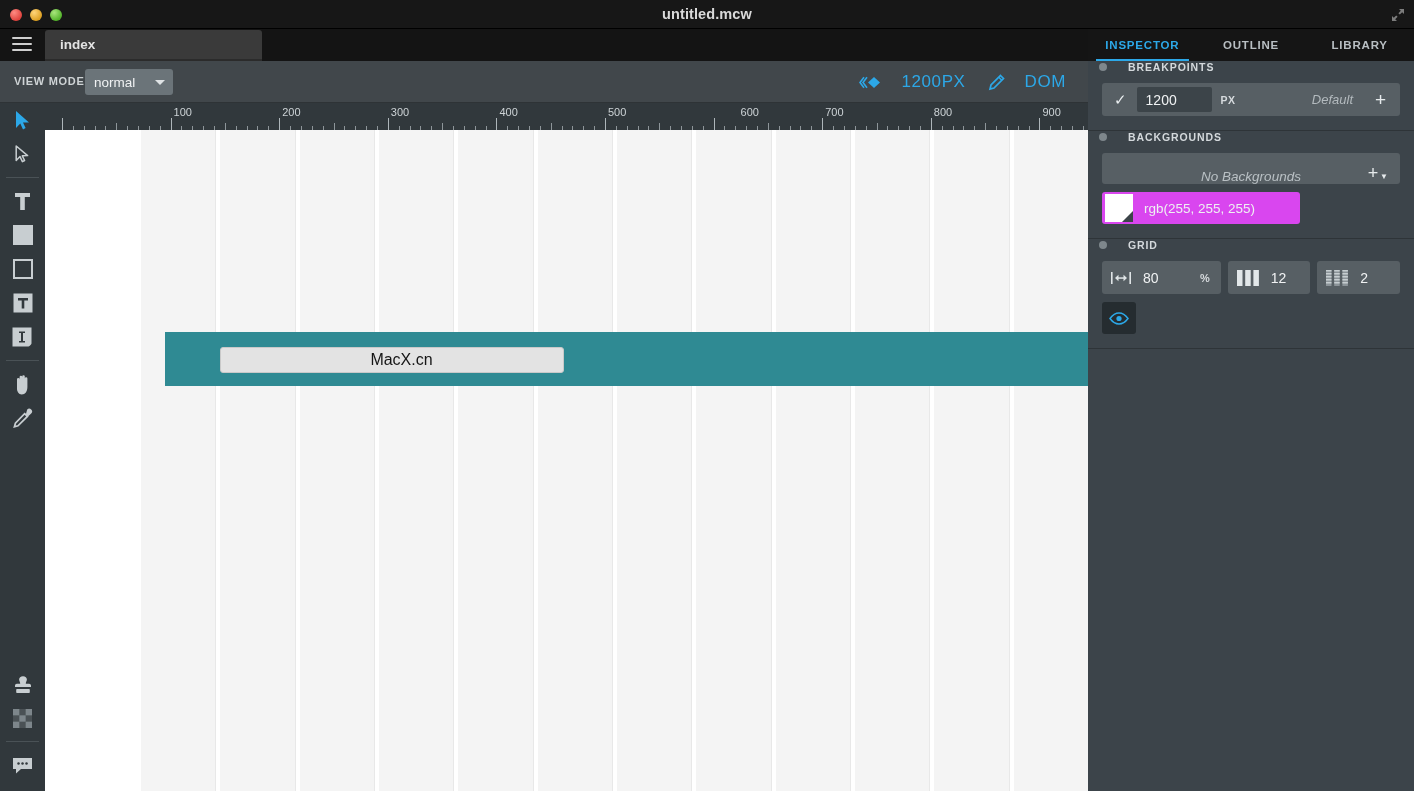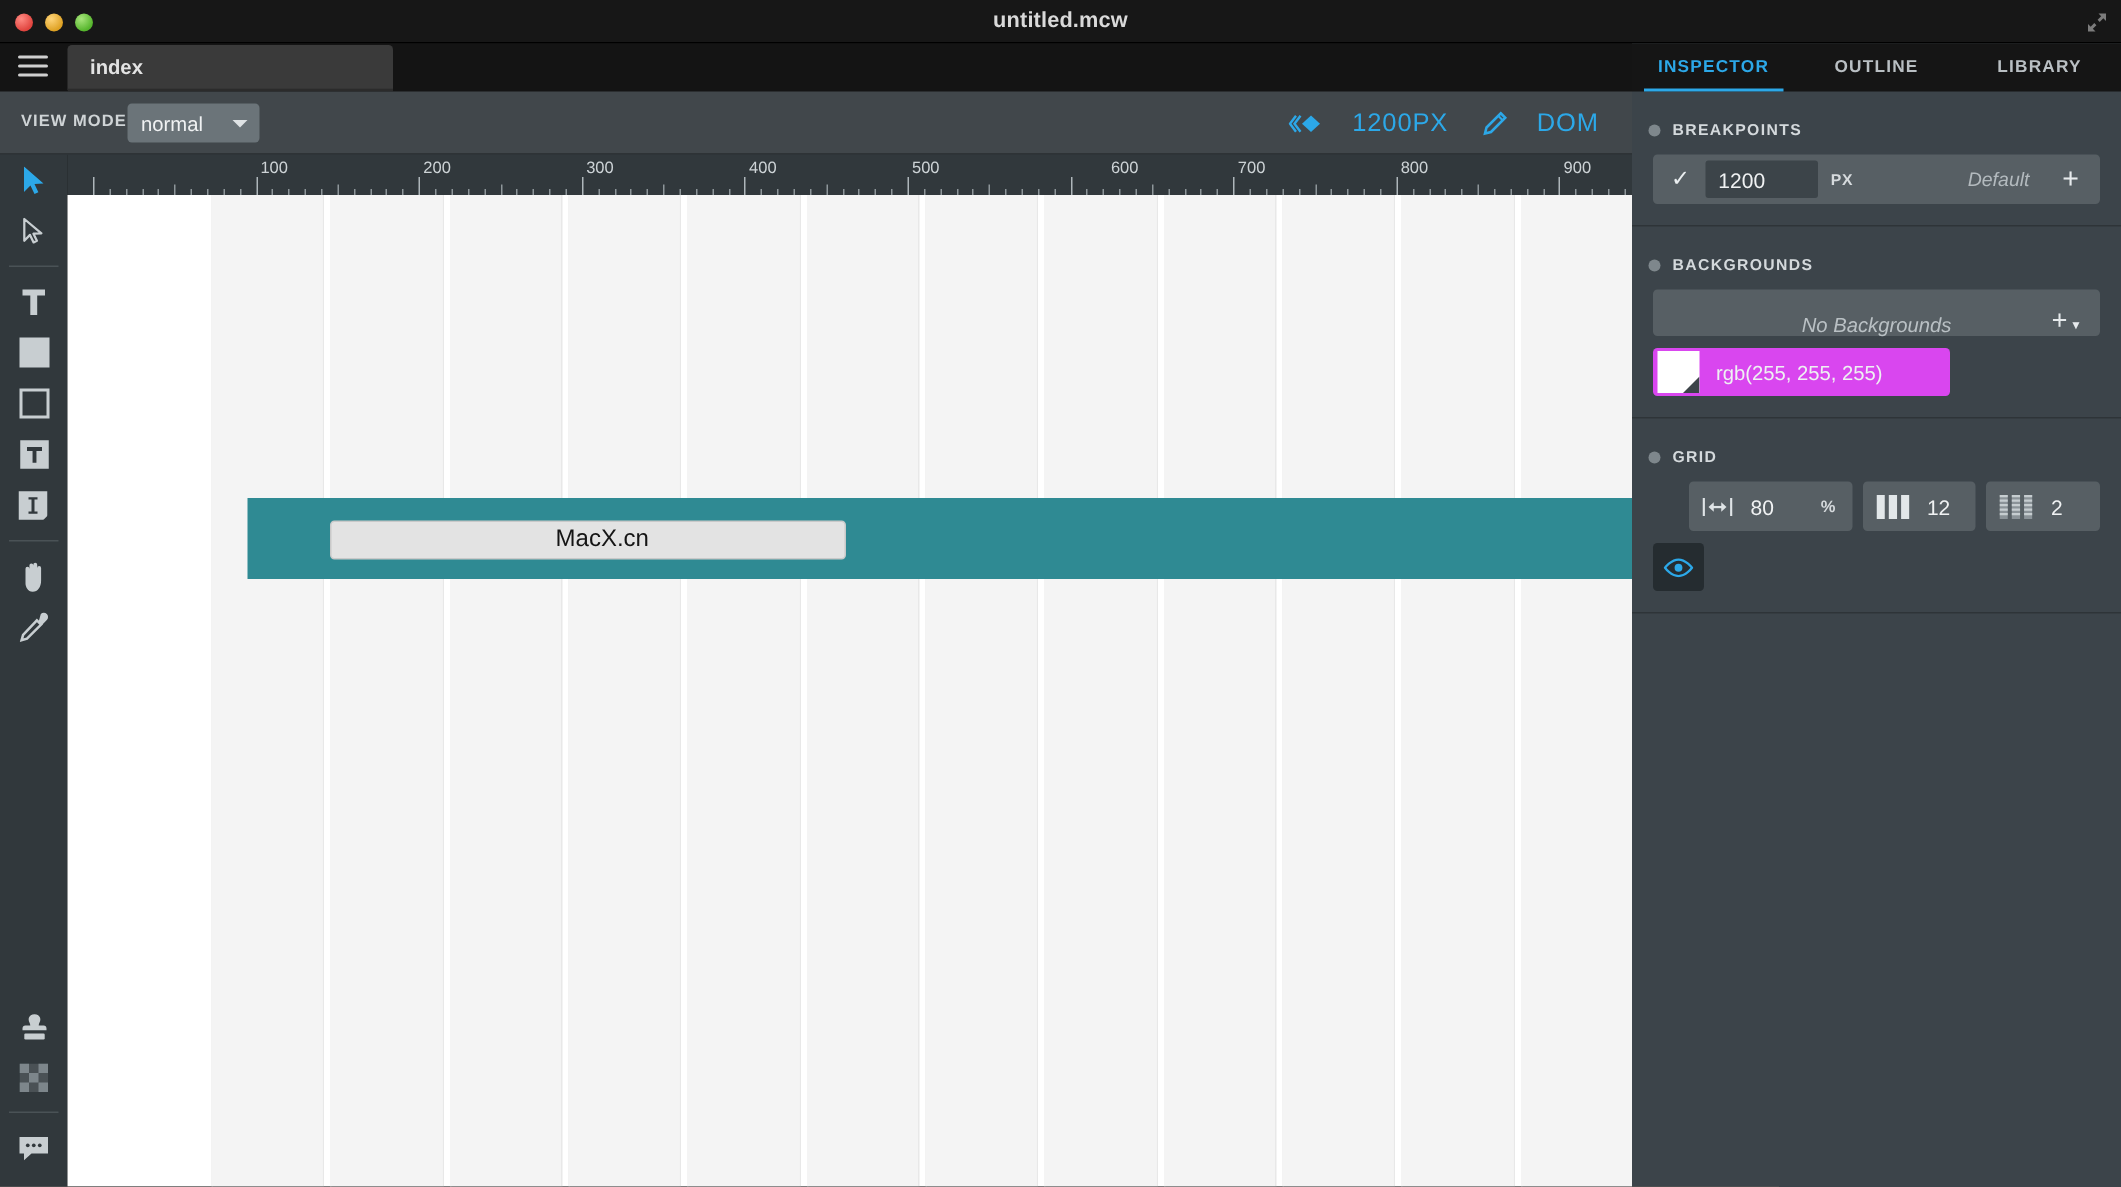--- a/index.html
+++ b/index.html
@@ -119,21 +119,21 @@
   .insp-tab {
     flex: 1; text-align: center; font-size: 11.5px; font-weight: 700; letter-spacing: .8px;
     color: #b9bfc3; line-height: 32px; position: relative;
   }
   .insp-tab.active { color: #2ca8e8; }
   .insp-tab.active::after {
     content: ""; position: absolute; left: 8px; right: 8px; bottom: 0; height: 2px; background: #2ca8e8;
   }
   .section { border-bottom: 1px solid #2e3438; padding: 0 0 14px 0; }
   .sec-head {
-    display: flex; align-items: center; gap: 8px; padding: 20px 0 10px 11px;
+    display: flex; align-items: center; gap: 21px; padding: 0 0 10px 11px;
     color: #d4d9dc; font-size: 10.5px; font-weight: 700; letter-spacing: .9px;
   }
   .dot { width: 8px; height: 8px; border-radius: 50%; background: #7e878c; display:block; }
 
   .row-field {
     position: relative; margin: 0 14px; height: 33px; background: #575f64; border-radius: 3px;
     display: flex; align-items: center;
   }
   .check { margin-left: 12px; color: #eaeef0; font-size: 15px; line-height: 1; }
   .num-box {
@@ -161,21 +161,21 @@
     content:""; position:absolute; right:0; bottom:0;
     border-left: 11px solid transparent; border-bottom: 11px solid #3c4449;
   }
   .swatch-text { margin-left: 11px; color: #eef1f2; font-size: 13.5px; }
 
   .grid-row { display: flex; gap: 7px; margin: 0 14px; }
   .grid-cell {
     height: 33px; background: #575f64; border-radius: 3px;
     display: flex; align-items: center;
   }
-  .gc-1 { width: 122px; margin-left: 24px; }
+  .gc-1 { width: 122px; }
   .gc-2 { width: 85px; }
   .gc-3 { width: 85px; }
   .gc-val { color: #f0f2f3; font-size: 14px; margin-left: 12px; }
   .gc-unit { margin-left: auto; margin-right: 11px; color: #d6dadd; font-size: 11px; font-weight: 700; }
 
   .grid-row2 { display: flex; gap: 8px; margin: 8px 14px 0 14px; align-items: center; }
   .eye-btn {
     width: 34px; height: 32px; background: #252c30; border-radius: 3px;
     display: flex; align-items: center; justify-content: center;
   }

